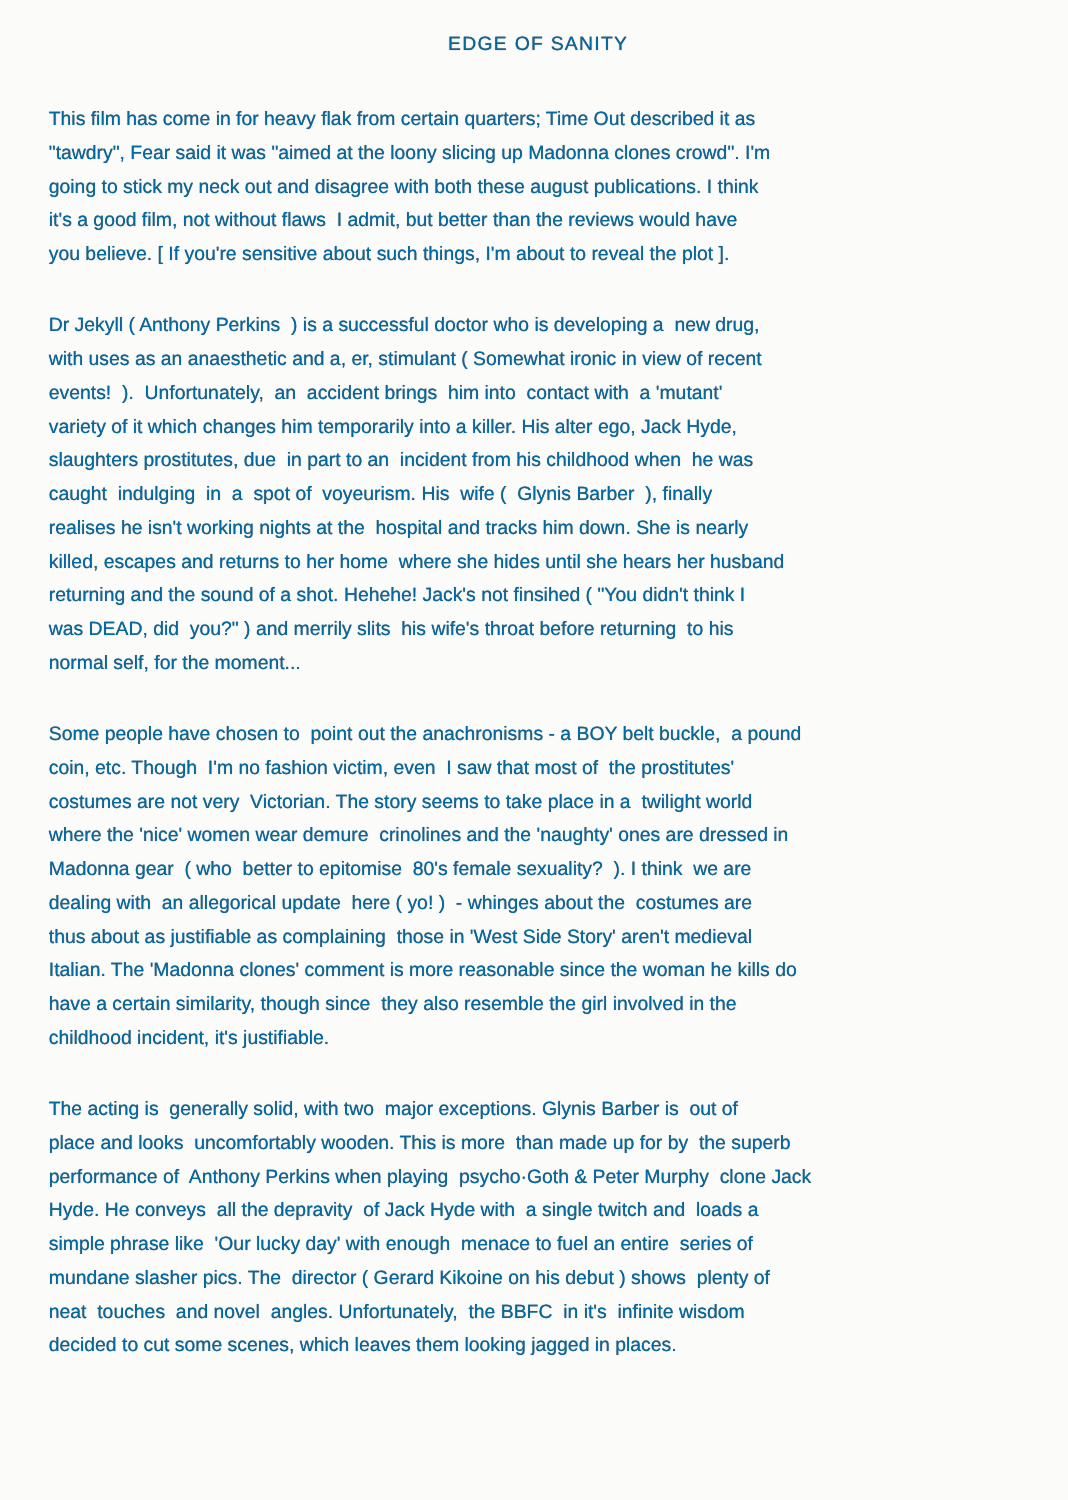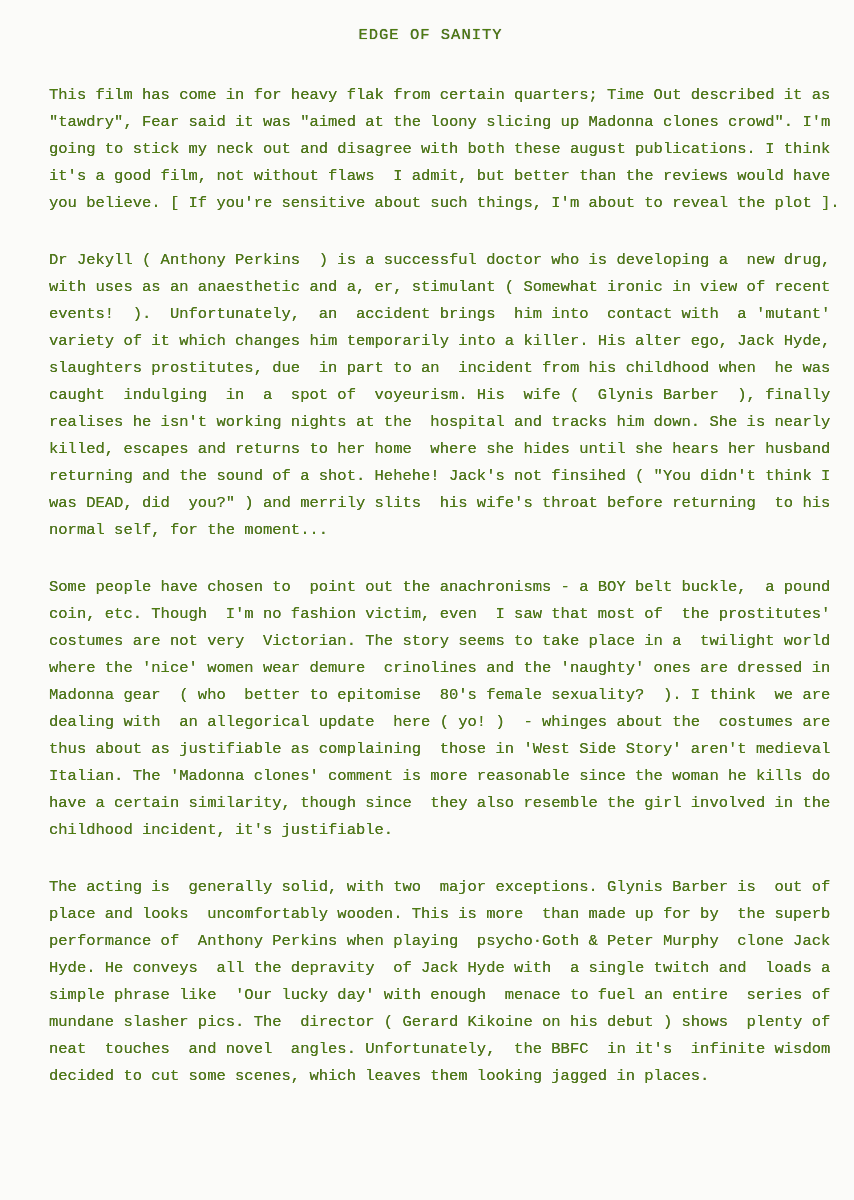--- a/index.html
+++ b/index.html
@@ -7,37 +7,37 @@
     width: 854px;
     height: 1200px;
     background: #fbfbf9;
     overflow: hidden;
   }
   .page {
     box-sizing: border-box;
     width: 854px;
     height: 1200px;
     padding: 22px 28px 0 35px;
-    font-family: Liberation Mono, monospace;
-    color: #4d7c0f;
+    font-family: Liberation Sans, sans-serif;
+    color: #0369a1;
   }
   .title {
     font-size: 15.5px;
     font-weight: normal;
     letter-spacing: 1px;
     line-height: 27px;
     text-align: center;
     margin: 0 0 33px 0;
     text-shadow: 0 0 0.7px rgba(15,15,15,0.8);
     white-space: pre;
   }
   .para {
     font-size: 15.5px;
     line-height: 27px;
-    margin: 0 0 30px 14px;
+    margin: 0 0 30px 4px;
     white-space: pre;
     text-shadow: 0 0 0.6px rgba(20,20,20,0.7);
   }
 </style>
 </head>
 <body>
 
 <div class="page">
   <h1 class="title">EDGE OF SANITY</h1>
   <div>

